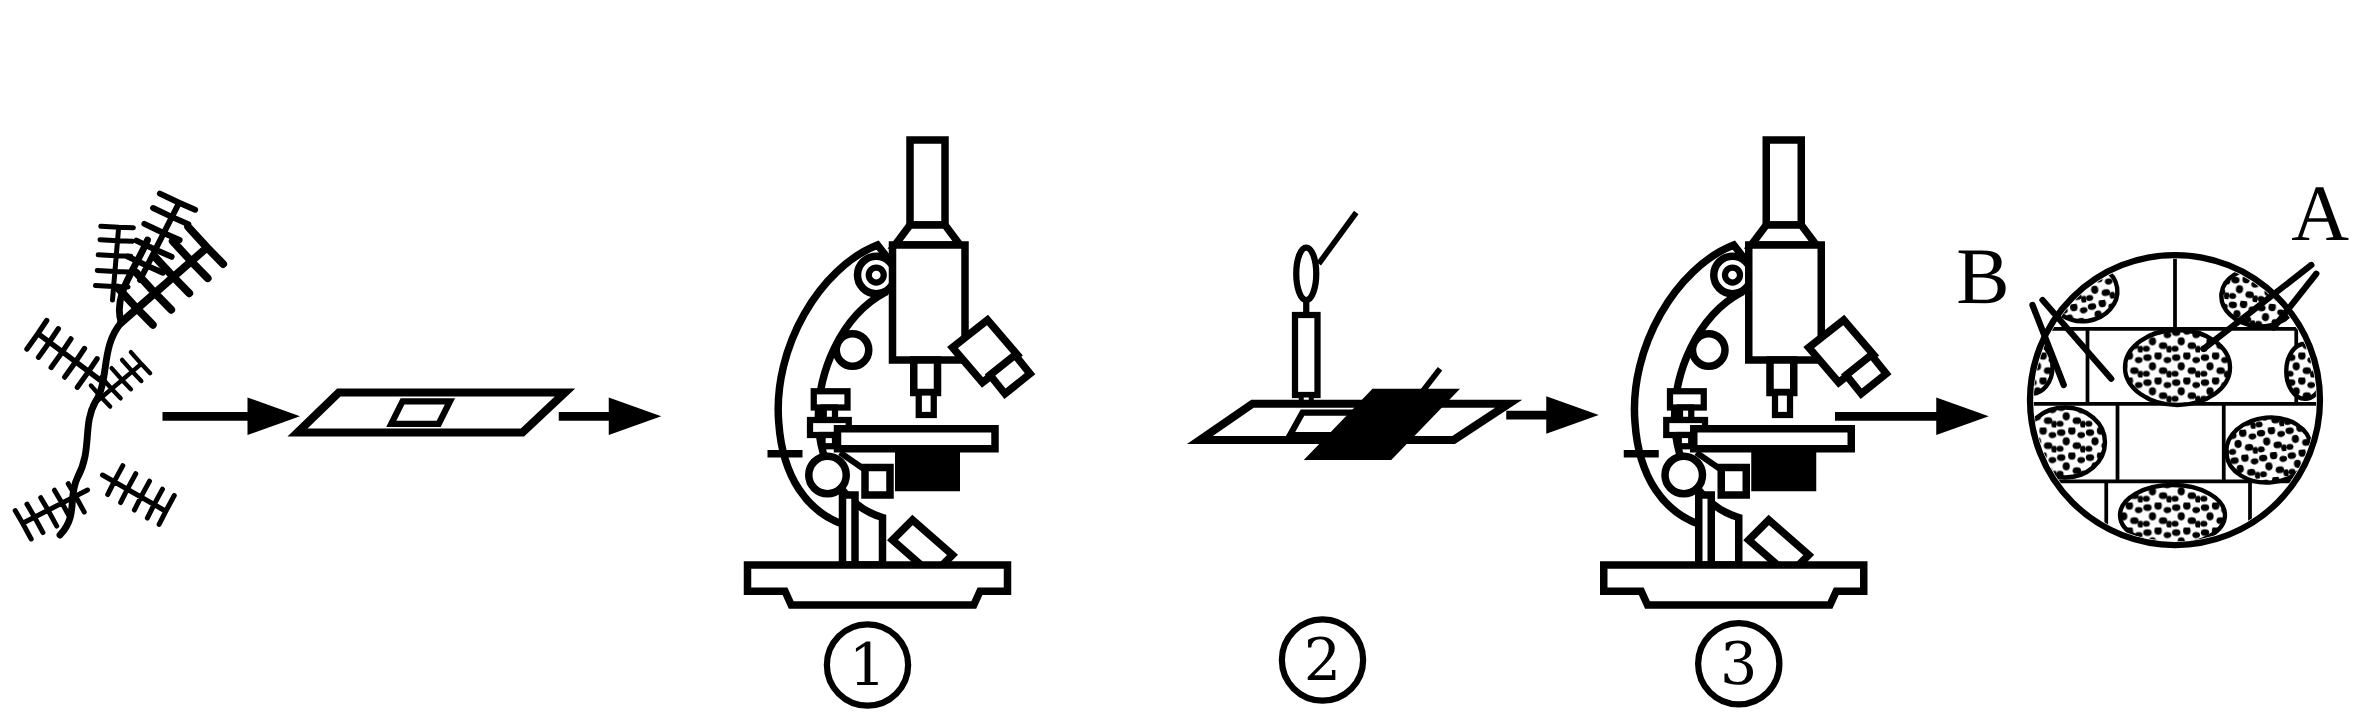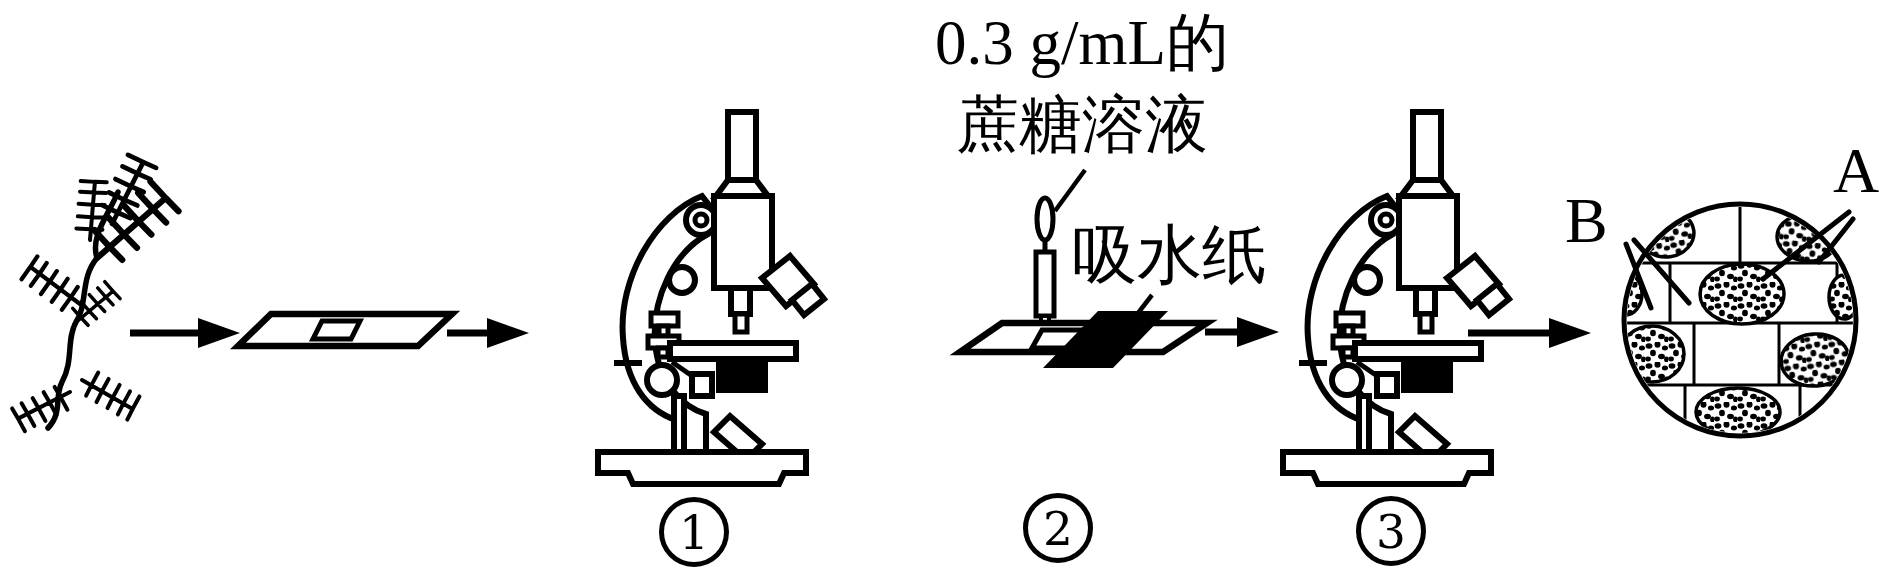--- a/index.html
+++ b/index.html
@@ -165,26 +165,21 @@
     </g>
 
     <g stroke="#000000" stroke-width="5" stroke-linecap="round">
       <line x1="1626" y1="244" x2="1651" y2="308"></line>
       <line x1="1634" y1="240" x2="1689" y2="303"></line>
       <line x1="1849" y1="212" x2="1763" y2="279"></line>
       <line x1="1853" y1="219" x2="1819" y2="262"></line>
     </g>
   </svg>
 
-  <div class="lbl sucrose">
-    <div>0.3 g/mL的</div>
-    <div>蔗糖溶液</div>
-  </div>
 
-  <div class="lbl paper">吸水纸</div>
 
   <div class="lbl ptlabel lblA">A</div>
   <div class="lbl ptlabel lblB">B</div>
 
   <div class="step" style="left:659px;top:497px;">1</div>
   <div class="step" style="left:1023px;top:493px;">2</div>
   <div class="step" style="left:1356px;top:496px;">3</div>
 
 </div>
 

